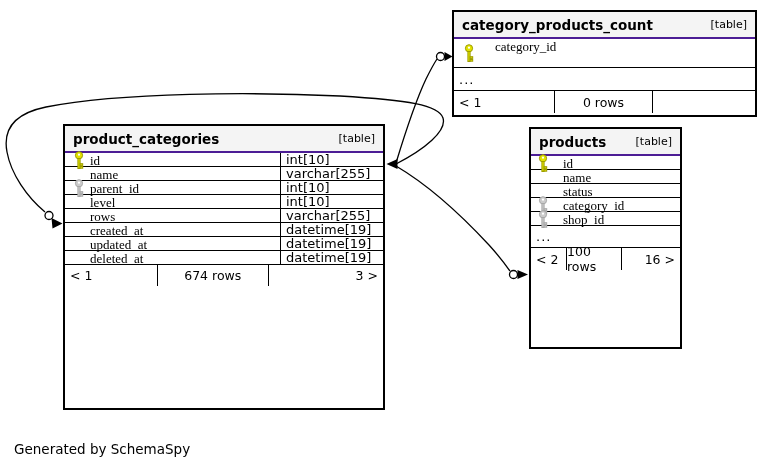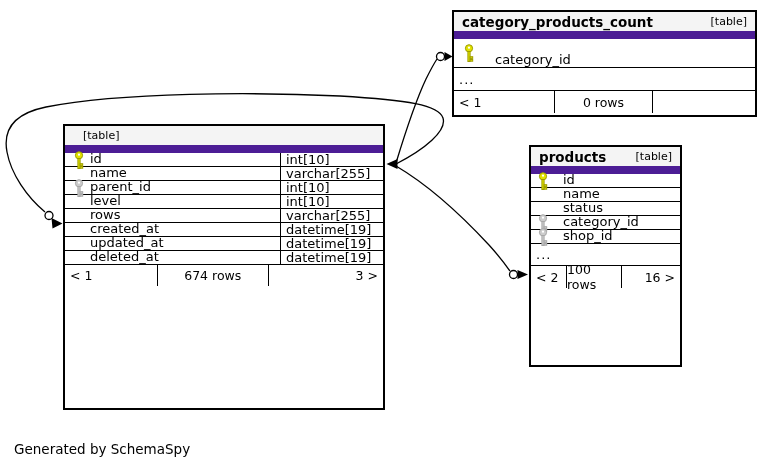--- a/index.html
+++ b/index.html
@@ -14,40 +14,41 @@
   #lines-layer { position: absolute; left: 0; top: 0; z-index: 0; }
   .tbl {
     position: absolute;
     background: #fff;
     border: 2px solid #000;
     z-index: 1;
   }
   .tbl-header {
     height: 27px;
     background: #f4f4f4;
-    border-bottom: 8px solid #4c1d95;
+    border-bottom: 2px solid #4c1d95;
     display: flex;
     justify-content: space-between;
     align-items: center;
     padding: 0 8px;
   }
   .tbl-name { font-weight: bold; font-size: 13.5px; }
   .tbl-type { font-size: 11px; font-weight: normal; padding-left: 10px; }
   .row {
     height: 14px;
     border-bottom: 1px solid #000;
     display: flex;
     align-items: stretch;
     font-size: 13px;
   }
   .name-cell {
     position: relative;
     flex: 1;
     display: flex;
-    align-items: flex-end;
+    align-items: flex-start;
+    font-family: Liberation Serif, serif;
   }
   .key-ico { position: absolute; top: 50%; transform: translateY(-50%); }
   .type-cell {
     width: 103px;
     border-left: 1px solid #000;
     display: flex;
     align-items: center;
     padding-left: 5px;
     text-align: center;
   }
@@ -79,21 +80,21 @@
   
   #tbl-pc { left: 63px; top: 124px; width: 322px; height: 286px; }
   #tbl-pc .name-cell { padding-left: 25px; }
   #tbl-pc .key-ico { left: 8px; }
   #tbl-pc .tbl-footer { height: 21px; }
   #tbl-pc .f-left { width: 93px; }
   #tbl-pc .f-center { max-width: 132px; }
   #tbl-pc .f-right { flex: 1; }
 
   
-  #tbl-prod { left: 529px; top: 145px; width: 153px; height: 222px; }
+  #tbl-prod { left: 529px; top: 127px; width: 153px; height: 222px; }
   #tbl-prod .name-cell { padding-left: 32px; }
   #tbl-prod .key-ico { left: 6px; }
   #tbl-prod .ellipsis-row { height: 22px; }
   #tbl-prod .tbl-footer { height: 22px; }
   #tbl-prod .f-left { width: 36px; }
   #tbl-prod .f-center { max-width: 70px; }
   #tbl-prod .f-right { flex: 1; }
 
   #generated-note {
     position: absolute;
@@ -148,20 +149,21 @@
   <div class="ellipsis-row">...</div>
   <div class="tbl-footer">
     <div class="fcell f-left">&lt; 1</div>
     <div class="fcell f-center">0 rows</div>
     <div class="fcell f-right"></div>
   </div>
 </div>
 
 <div class="tbl" id="tbl-pc">
   <div class="tbl-header">
+    <span class="tbl-name">product_categories</span>
     <span class="tbl-type">[table]</span>
   </div>
 
   <div class="row">
     <div class="name-cell">
       <svg class="key-ico" width="13" height="19" viewBox="0 0 13 19">
         <g stroke-width="1" fill="#e3e300" stroke="#9c9c00">
           <circle cx="6" cy="4.8" r="3.6"></circle>
           <rect x="4.9" y="8" width="2.2" height="10"></rect>
           <rect x="7.1" y="13.2" width="2.6" height="1.7"></rect>

